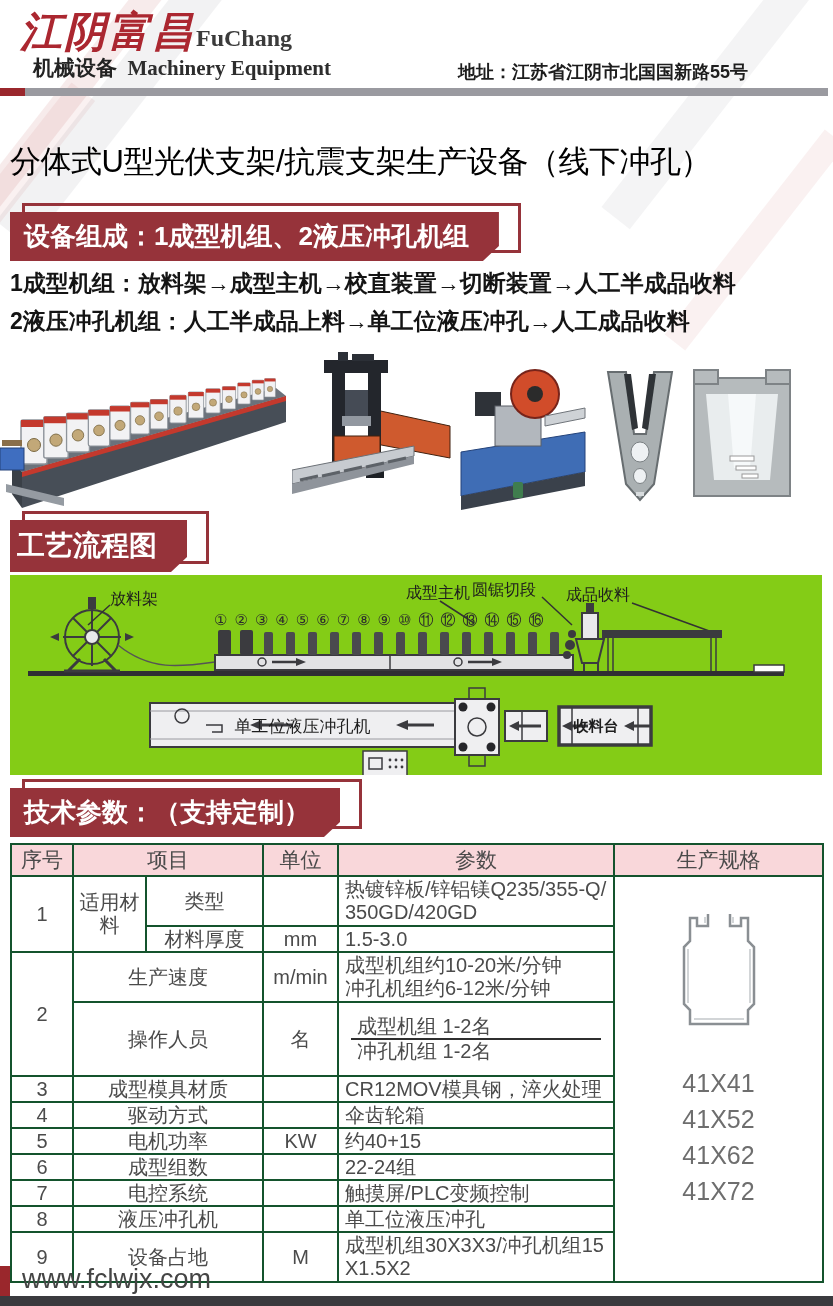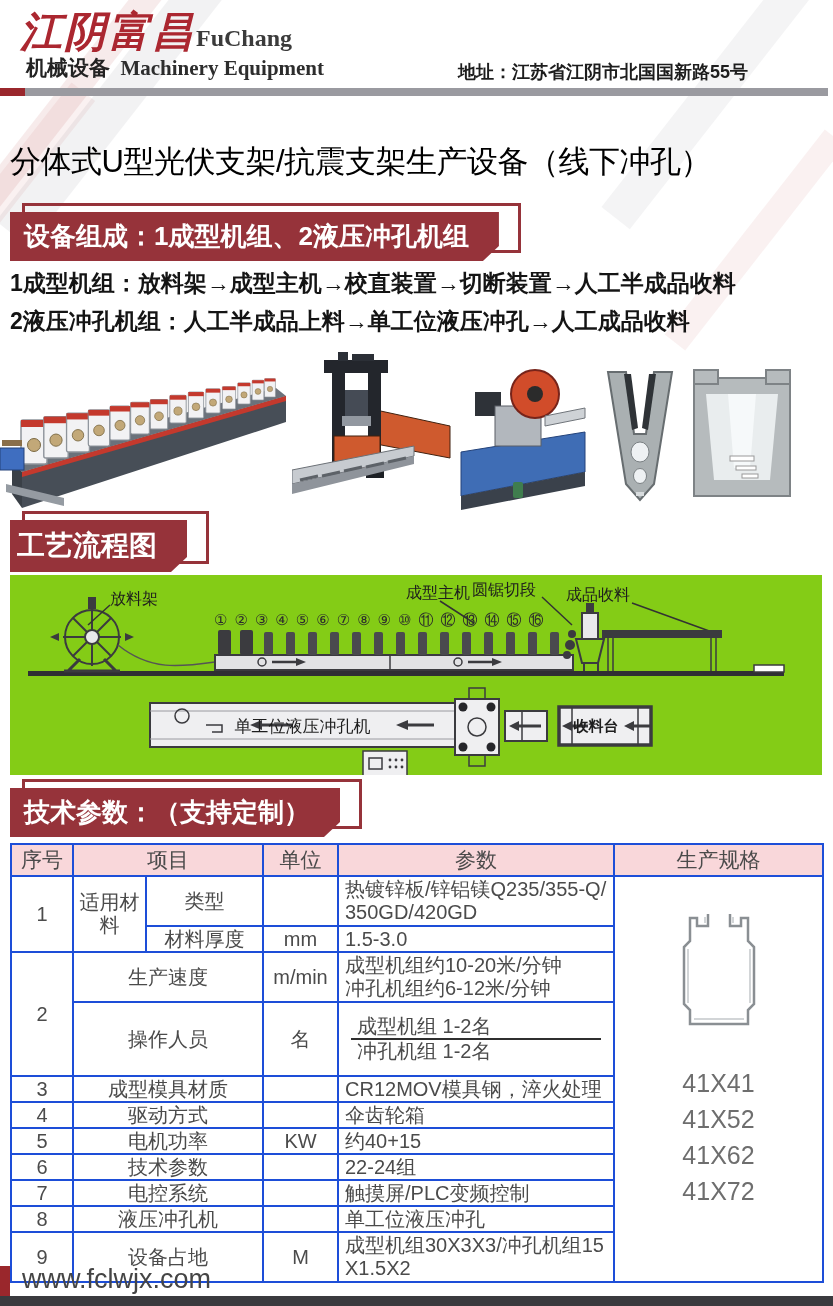--- a/index.html
+++ b/index.html
@@ -4,21 +4,21 @@
 <style>
   html,body{margin:0;padding:0;background:#fff;}
   .page{position:relative;width:833px;height:1306px;background:#fff;overflow:hidden;
         font-family:"Liberation Sans",sans-serif;}
   .stripe{position:absolute;pointer-events:none;}
   
   .logo-row{position:absolute;left:20px;top:4px;white-space:nowrap;}
   .logo-cn{font-family:"DejaVu Serif",serif;font-style:italic;font-weight:bold;
            font-size:42px;color:#ab2730;letter-spacing:2px;}
   .logo-en{font-family:"Liberation Serif",serif;font-weight:bold;font-size:24px;color:#3b3b3b;}
-  .sub-row{position:absolute;left:26px;top:54px;white-space:nowrap;}
+  .sub-row{position:absolute;left:33px;top:54px;white-space:nowrap;}
   .sub-cn{font-size:21px;font-weight:800;color:#232323;}
   .sub-en{font-family:"Liberation Serif",serif;font-weight:bold;font-size:21px;color:#2d2d2d;margin-left:6px;}
   .address{position:absolute;left:458px;top:60px;font-size:18px;font-weight:600;color:#1d1d1d;}
   .div-red{position:absolute;left:0;top:88px;width:25px;height:8px;background:#9a272c;}
   .div-gray{position:absolute;left:25px;top:88px;width:803px;height:8px;background:#9a9aa0;}
   .title{position:absolute;left:10px;top:141px;width:815px;font-size:31px;font-weight:400;
          color:#000000;letter-spacing:-0.5px;}
   
   .badge-wrap{position:absolute;display:inline-block;}
   .badge-outline{position:absolute;left:12px;top:-9px;right:-22px;bottom:8px;
@@ -30,21 +30,21 @@
   
   .photo{position:absolute;}
   
   .diagram{position:absolute;left:10px;top:575px;width:812px;height:200px;background:#84cc16;}
   .dlabel{position:absolute;font-size:16px;color:#1e1e1e;white-space:nowrap;}
   .dnums{position:absolute;left:204px;top:36px;font-size:15px;letter-spacing:7px;color:#2c2c2c;white-space:nowrap;}
   .dpunch{position:absolute;left:140px;top:140px;width:305px;text-align:center;font-size:17px;color:#1e1e1e;}
   .dcollect{position:absolute;left:562px;top:142px;width:48px;text-align:center;font-size:15px;font-weight:bold;color:#1e1e1e;}
   
   .specs{position:absolute;left:10px;top:843px;border-collapse:collapse;table-layout:fixed;width:812px;}
-  .specs td{border:2px solid #1d4ed8;color:#4b4b4b;text-align:center;padding:0 4px;
+  .specs td{border:2px solid #14532d;color:#4b4b4b;text-align:center;padding:0 4px;
             font-size:20px;line-height:1.15;overflow:hidden;}
   .specs td.th{background:#f9d7da;font-size:21px;height:30px;}
   .specs td.param{text-align:left;padding-left:6px;word-break:break-all;}
   .specs .split{padding:12px;margin-left:48px;}
   .specs .split div{height:23px;line-height:23px;text-align:left;padding-left:6px;}
   .specs .split div:first-child{border-bottom:2px solid #2f2f2f;}
   .spec-cell{vertical-align:top;}
   .spec-cell svg{display:block;margin:34px auto 26px auto;}
   .spec-size{font-size:25px;color:#6e6e6e;line-height:36px;text-align:center;}
   
@@ -361,21 +361,21 @@
       <td class="param">伞齿轮箱</td>
     </tr>
     <tr style="height:26px">
       <td>5</td>
       <td colspan="2">电机功率</td>
       <td>KW</td>
       <td class="param">约40+15</td>
     </tr>
     <tr style="height:26px">
       <td>6</td>
-      <td colspan="2">技术参数</td>
+      <td colspan="2">成型组数</td>
       <td></td>
       <td class="param">22-24组</td>
     </tr>
     <tr style="height:26px">
       <td>7</td>
       <td colspan="2">电控系统</td>
       <td></td>
       <td class="param">触摸屏/PLC变频控制</td>
     </tr>
     <tr style="height:26px">

